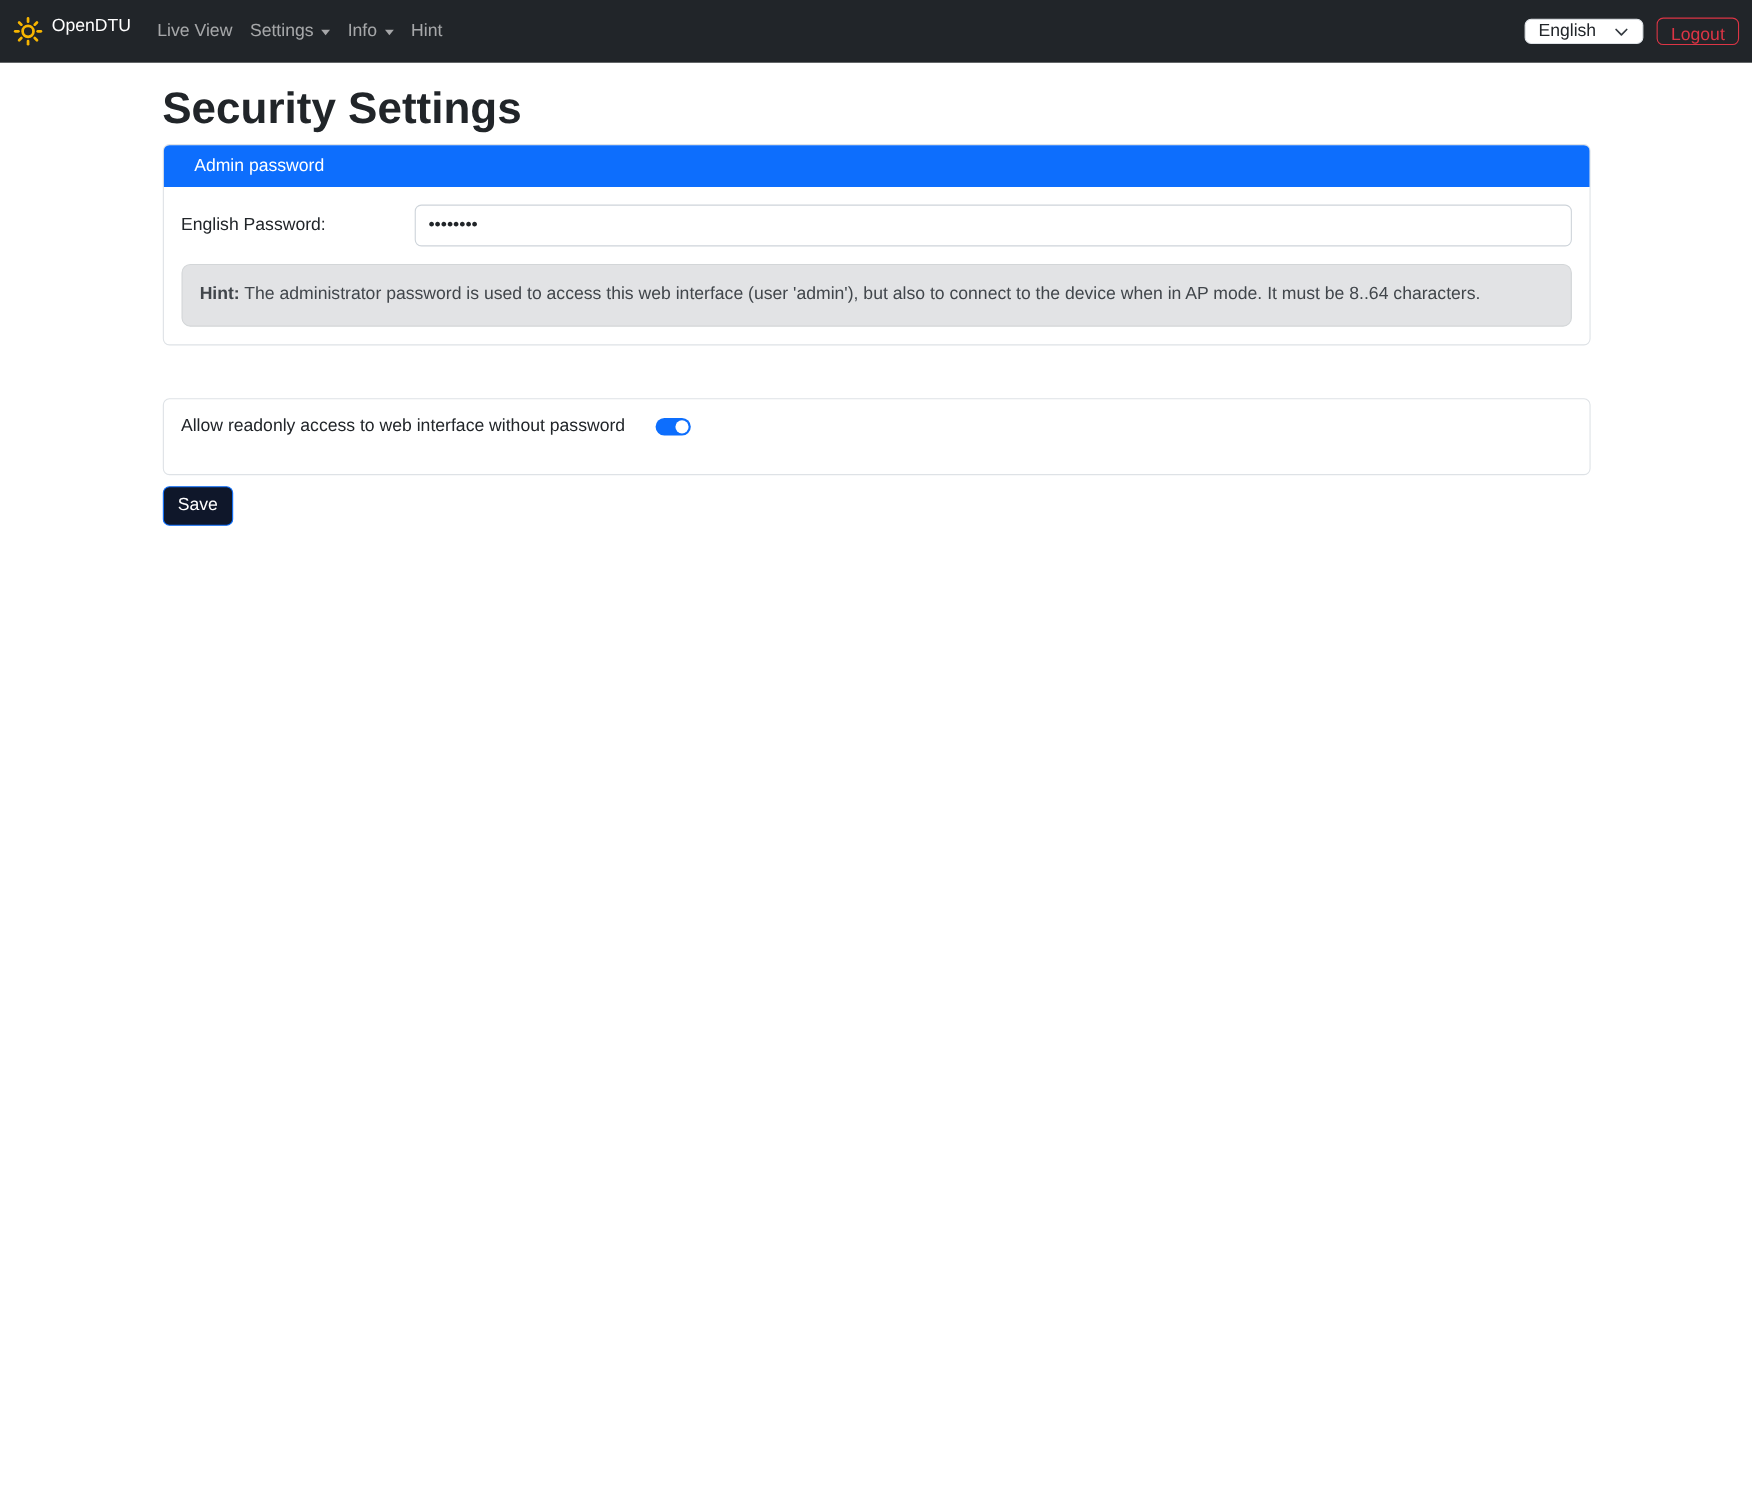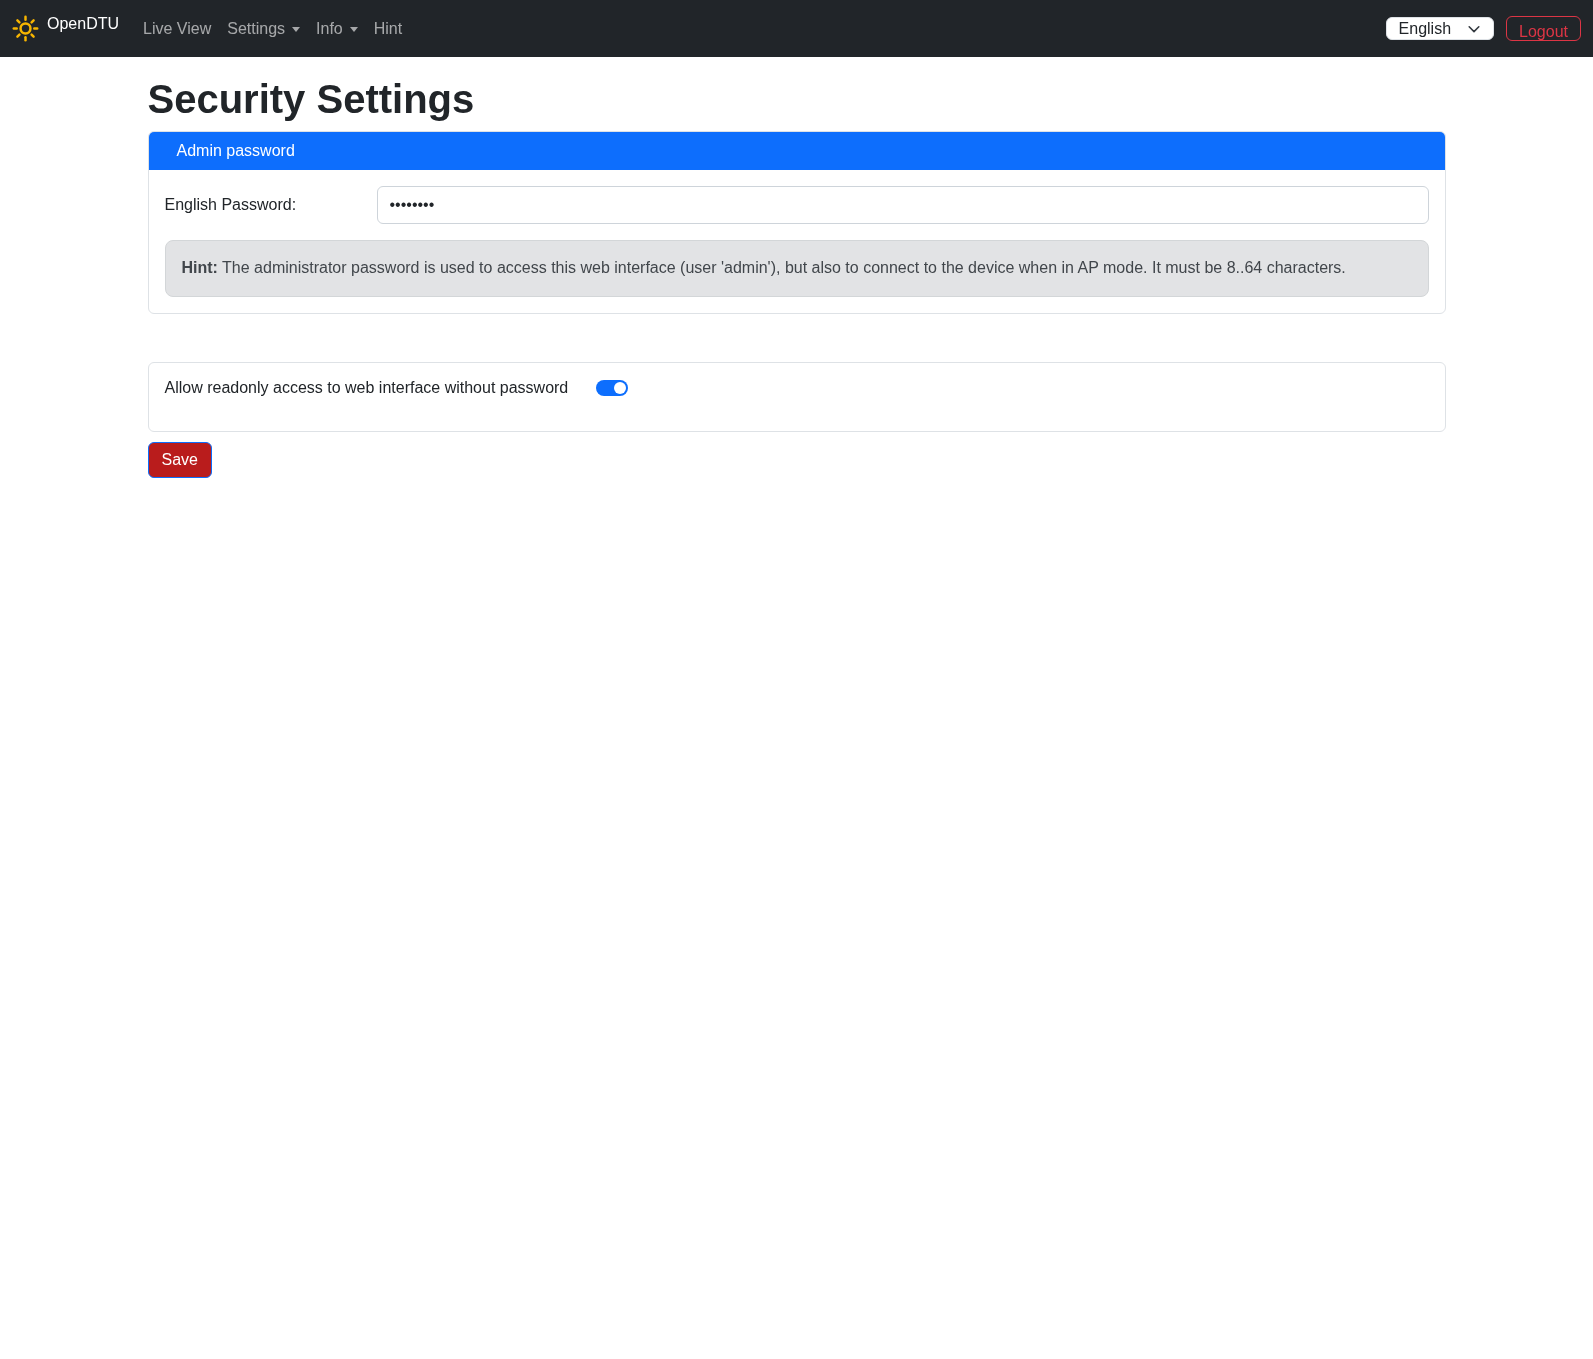--- a/index.html
+++ b/index.html
@@ -157,21 +157,21 @@
     width: 12px;
     height: 12px;
     border-radius: 50%;
     background: #ffffff;
   }
   .switch:checked { background: #0d6efd; }
   .switch:checked::after { left: auto; right: 2px; }
 
   .btn-save {
     margin-top: 10px;
-    background: #b91c1c;
+    background: #0f172a;
     border: 1px solid #0d6efd;
     color: #ffffff;
     border-radius: 6px;
     padding: 5px 13px;
     font-size: 16px;
     font-family: inherit;
     line-height: 1.5;
     cursor: pointer;
   }
 </style>

